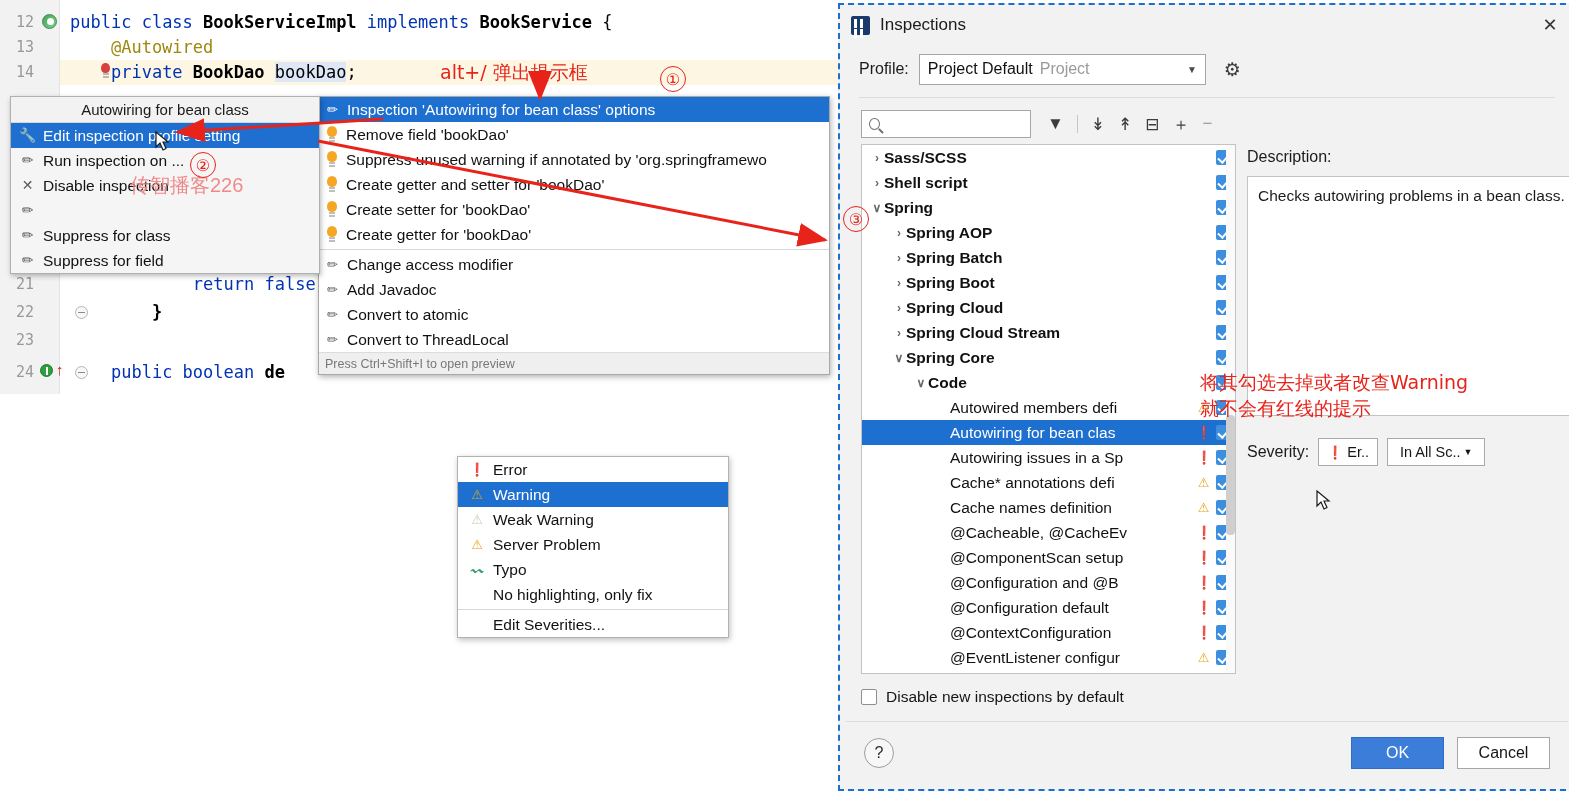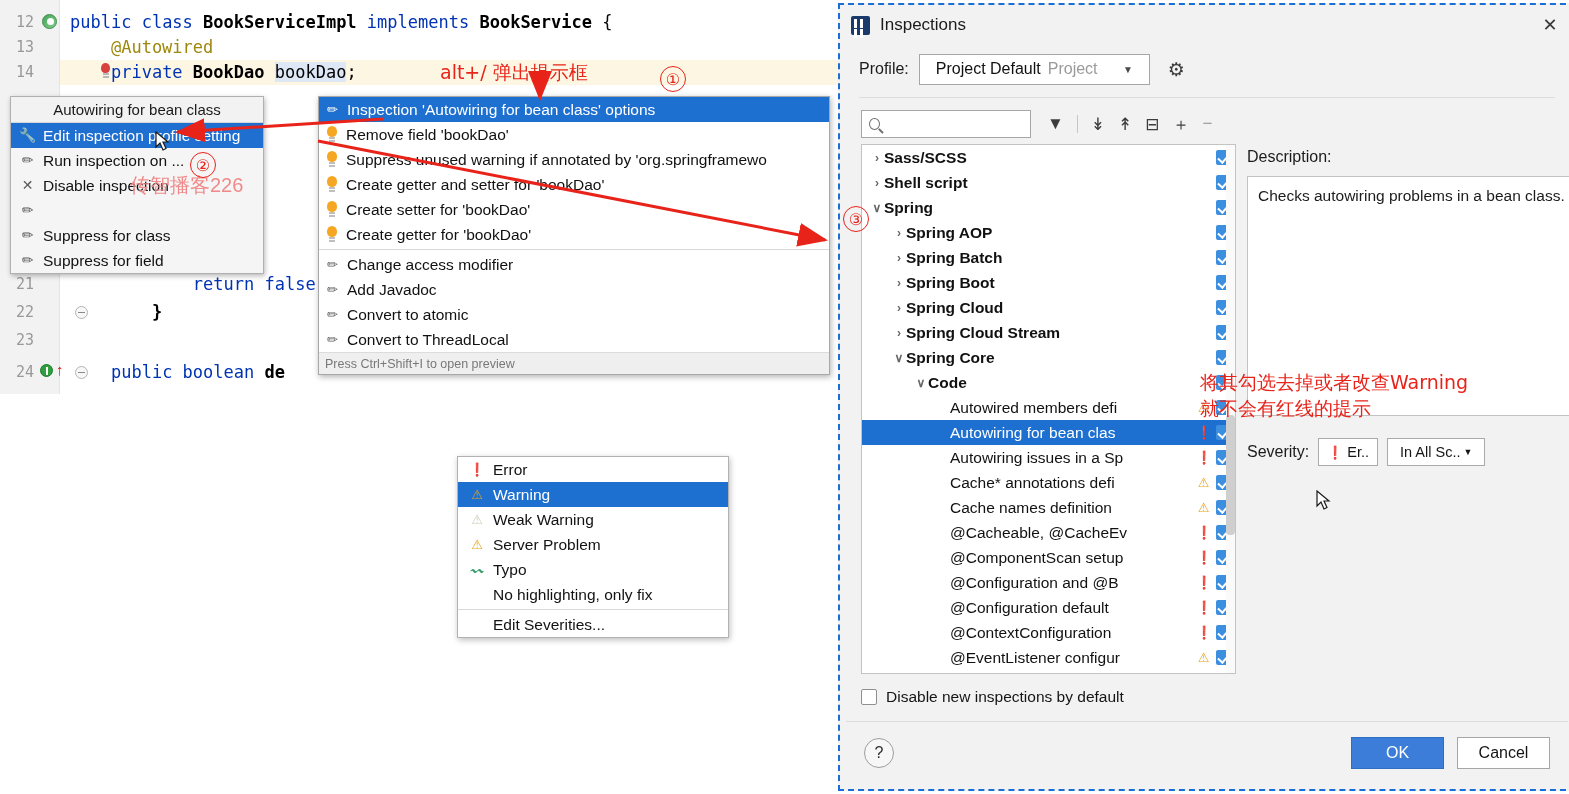--- a/index.html
+++ b/index.html
@@ -38,21 +38,21 @@
                      border-radius:50%; background:#ffffff; }
   .dot-green { position:absolute; width:13px;height:13px;border-radius:50%;background:#2e9e3e;
                border:1px solid #1f7a2b; }
   .dot-green:after{content:"";position:absolute;left:5px;top:2px;width:2px;height:8px;background:#fff;}
   .arrow-up { position:absolute; color:#d02020; font-size:15px; font-weight:bold; line-height:1; }
   .fold { position:absolute; width:13px;height:13px;border:1px solid #b5b5b5;border-radius:50%;
           background:#f7f7f7; }
   .fold:after { content:""; position:absolute; left:2px; top:5px; width:7px; height:1px; background:#8a8a8a; }
 
   
-  #ctxmenu { position:absolute; left:10px; top:96px; width:254px;
+  #ctxmenu { position:absolute; left:10px; top:96px; width:310px;
              background:#f5f5f5; border:1px solid #b0b0b0; box-shadow:1px 2px 5px rgba(0,0,0,.28); z-index:40; }
   #ctxmenu .hdr { height:26px; line-height:26px; text-align:center; font-size:15px; color:#1a1a1a;
                   background:#f2f2f2; border-bottom:1px solid #d6d6d6; }
   #ctxmenu .mi { height:25px; line-height:25px; padding-left:8px; font-size:15.5px; color:#111111;
                  display:flex; align-items:center; gap:7px; background:#f5f5f5; }
   #ctxmenu .mi.sel { background:#1f6fd0; color:#ffffff; }
   .mi-ico { width:17px; display:inline-block; text-align:center; font-size:14px; color:#5b5b5b; flex:0 0 17px; }
   .mi.sel .mi-ico { color:#ffffff; }
 
   
@@ -81,22 +81,22 @@
   .ij-logo { width:19px;height:19px;background:#1a3a6b;border-radius:2px;position:relative;flex:0 0 19px;}
   .ij-logo:before{content:"";position:absolute;left:3px;top:3px;width:3px;height:9px;background:#fff;}
   .ij-logo:after{content:"";position:absolute;left:9px;top:3px;width:3px;height:9px;background:#fff;
                  box-shadow:-6px 10px 0 0 #fff, 0px 10px 0 0 #fff;}
   .dlg-title { margin-left:10px; font-size:17px; color:#1b1b1b; }
   .closebtn { margin-left:auto; width:26px;height:26px;display:flex;align-items:center;justify-content:center;
               font-size:18px; color:#3a3a3a; cursor:default; }
 
   .profrow { position:absolute; left:16px; top:44px; right:16px; height:34px; display:flex; align-items:center; }
   .proflabel { font-size:16px; color:#1b1b1b; margin-right:10px; }
-  .profbox { width:231px; height:31px; background:#ffffff; border:1px solid #a6a6a6;
-             display:flex; align-items:center; padding:0 16px; font-size:16px; color:#111111; }
+  .profbox { width:287px; height:31px; background:#ffffff; border:1px solid #a6a6a6;
+             display:flex; align-items:center; padding:0 8px; font-size:16px; color:#111111; }
   .profbox .sub { color:#9a9a9a; margin-left:7px; }
   .profbox .caret { margin-left:auto; font-size:10px; color:#4a4a4a; }
   .gear { margin-left:18px; font-size:19px; color:#3c3c3c; position:relative; }
   .hrule { position:absolute; left:16px; top:89px; right:16px; height:1px; background:#dcdcdc; }
 
   .searchrow { position:absolute; left:18px; top:99px; width:400px; height:34px; display:flex; align-items:center; }
   .searchbox { width:170px;height:28px;background:#fff;border:1px solid #a6a6a6;display:flex;align-items:center;
                padding:0 7px; }
   .mglass { width:12px;height:12px;border:1.7px solid #6e6e6e;border-radius:50%; position:relative; }
   .mglass:after{content:"";position:absolute;right:-5px;bottom:-3px;width:6px;height:1.7px;background:#6e6e6e;

